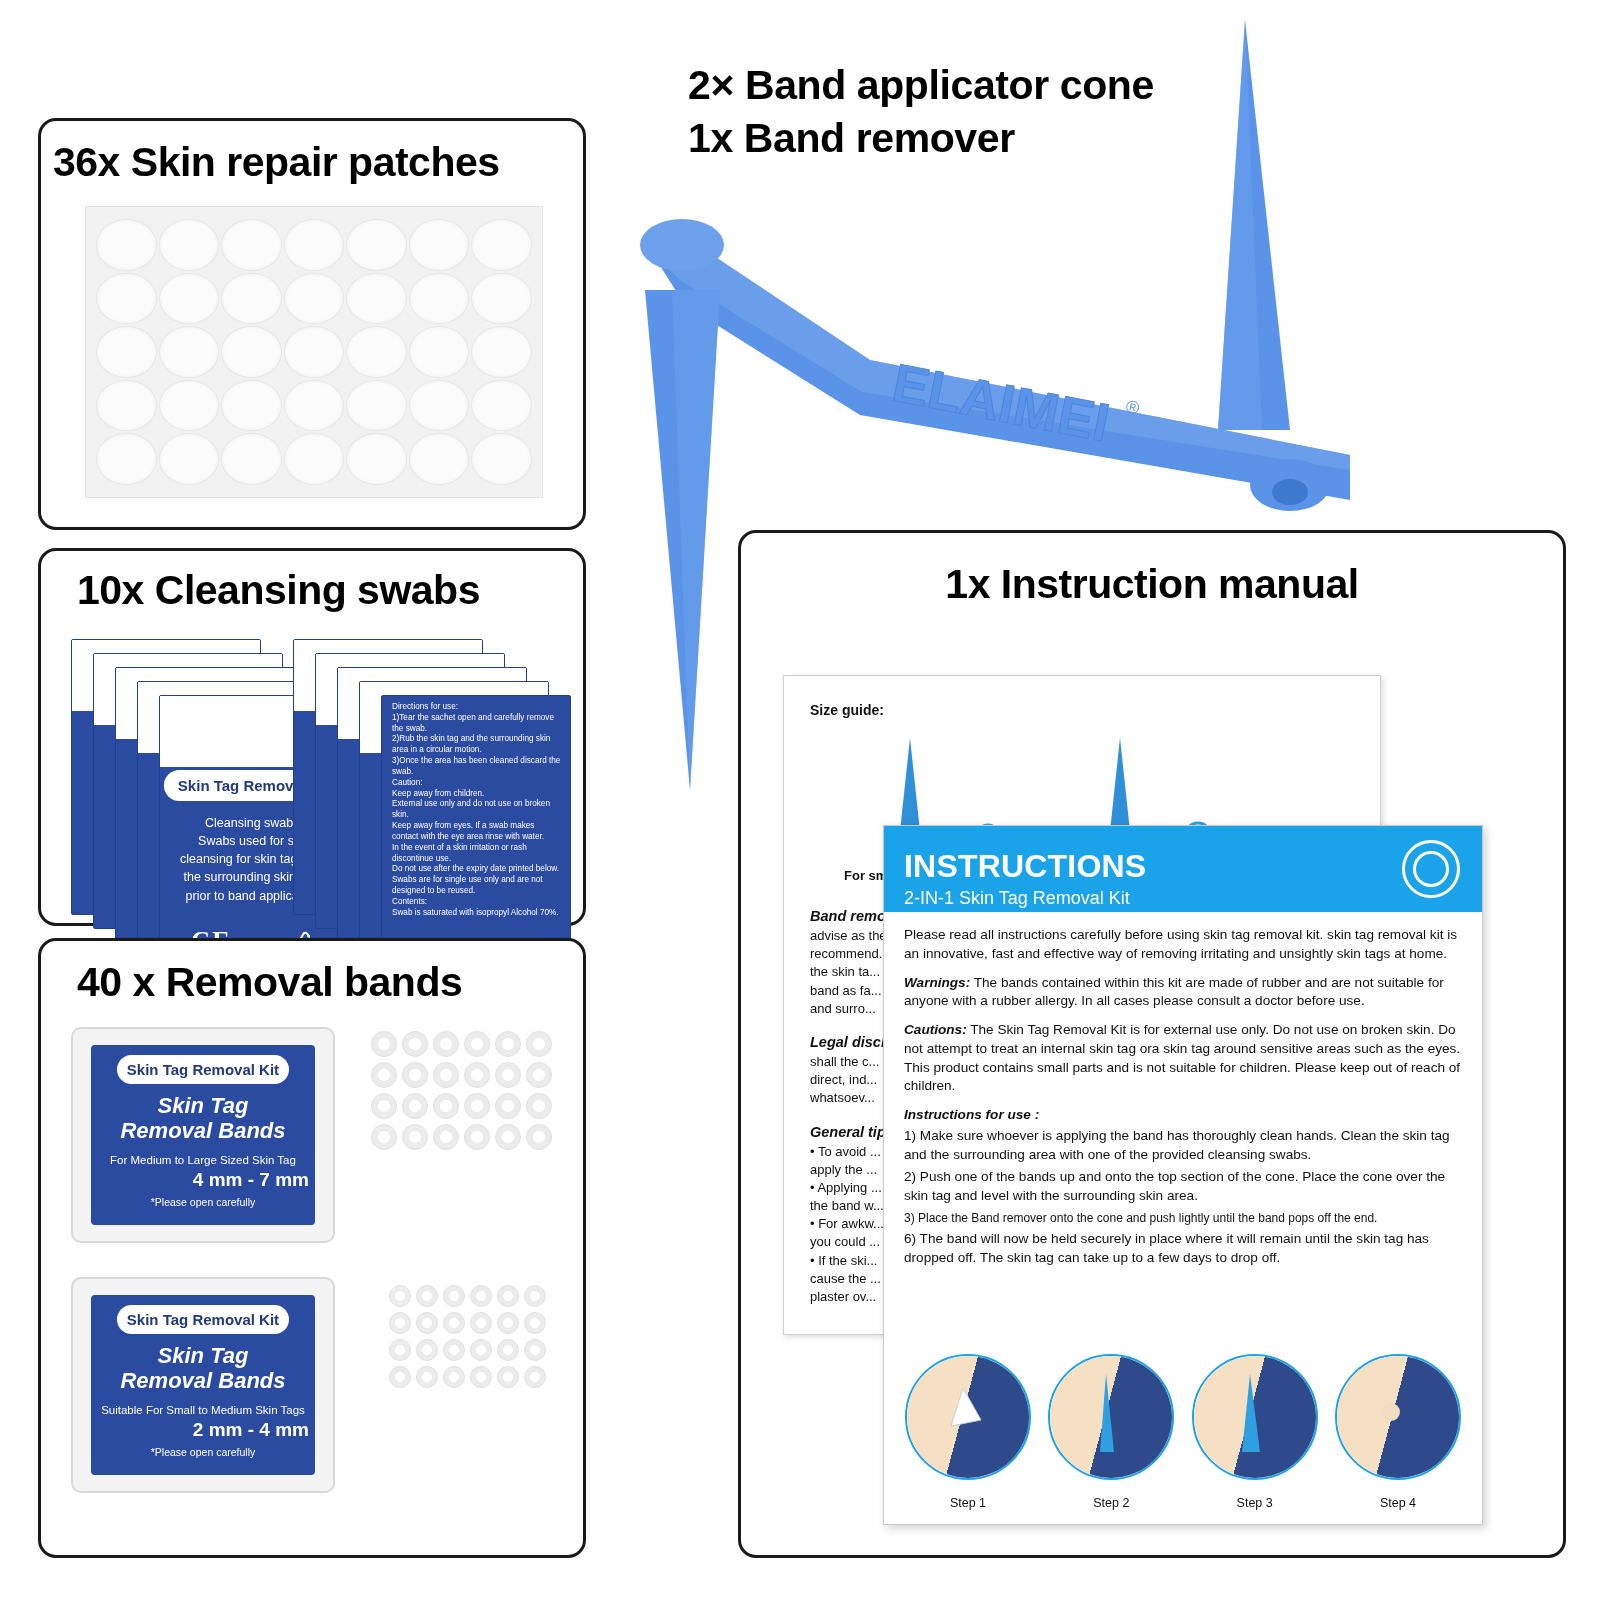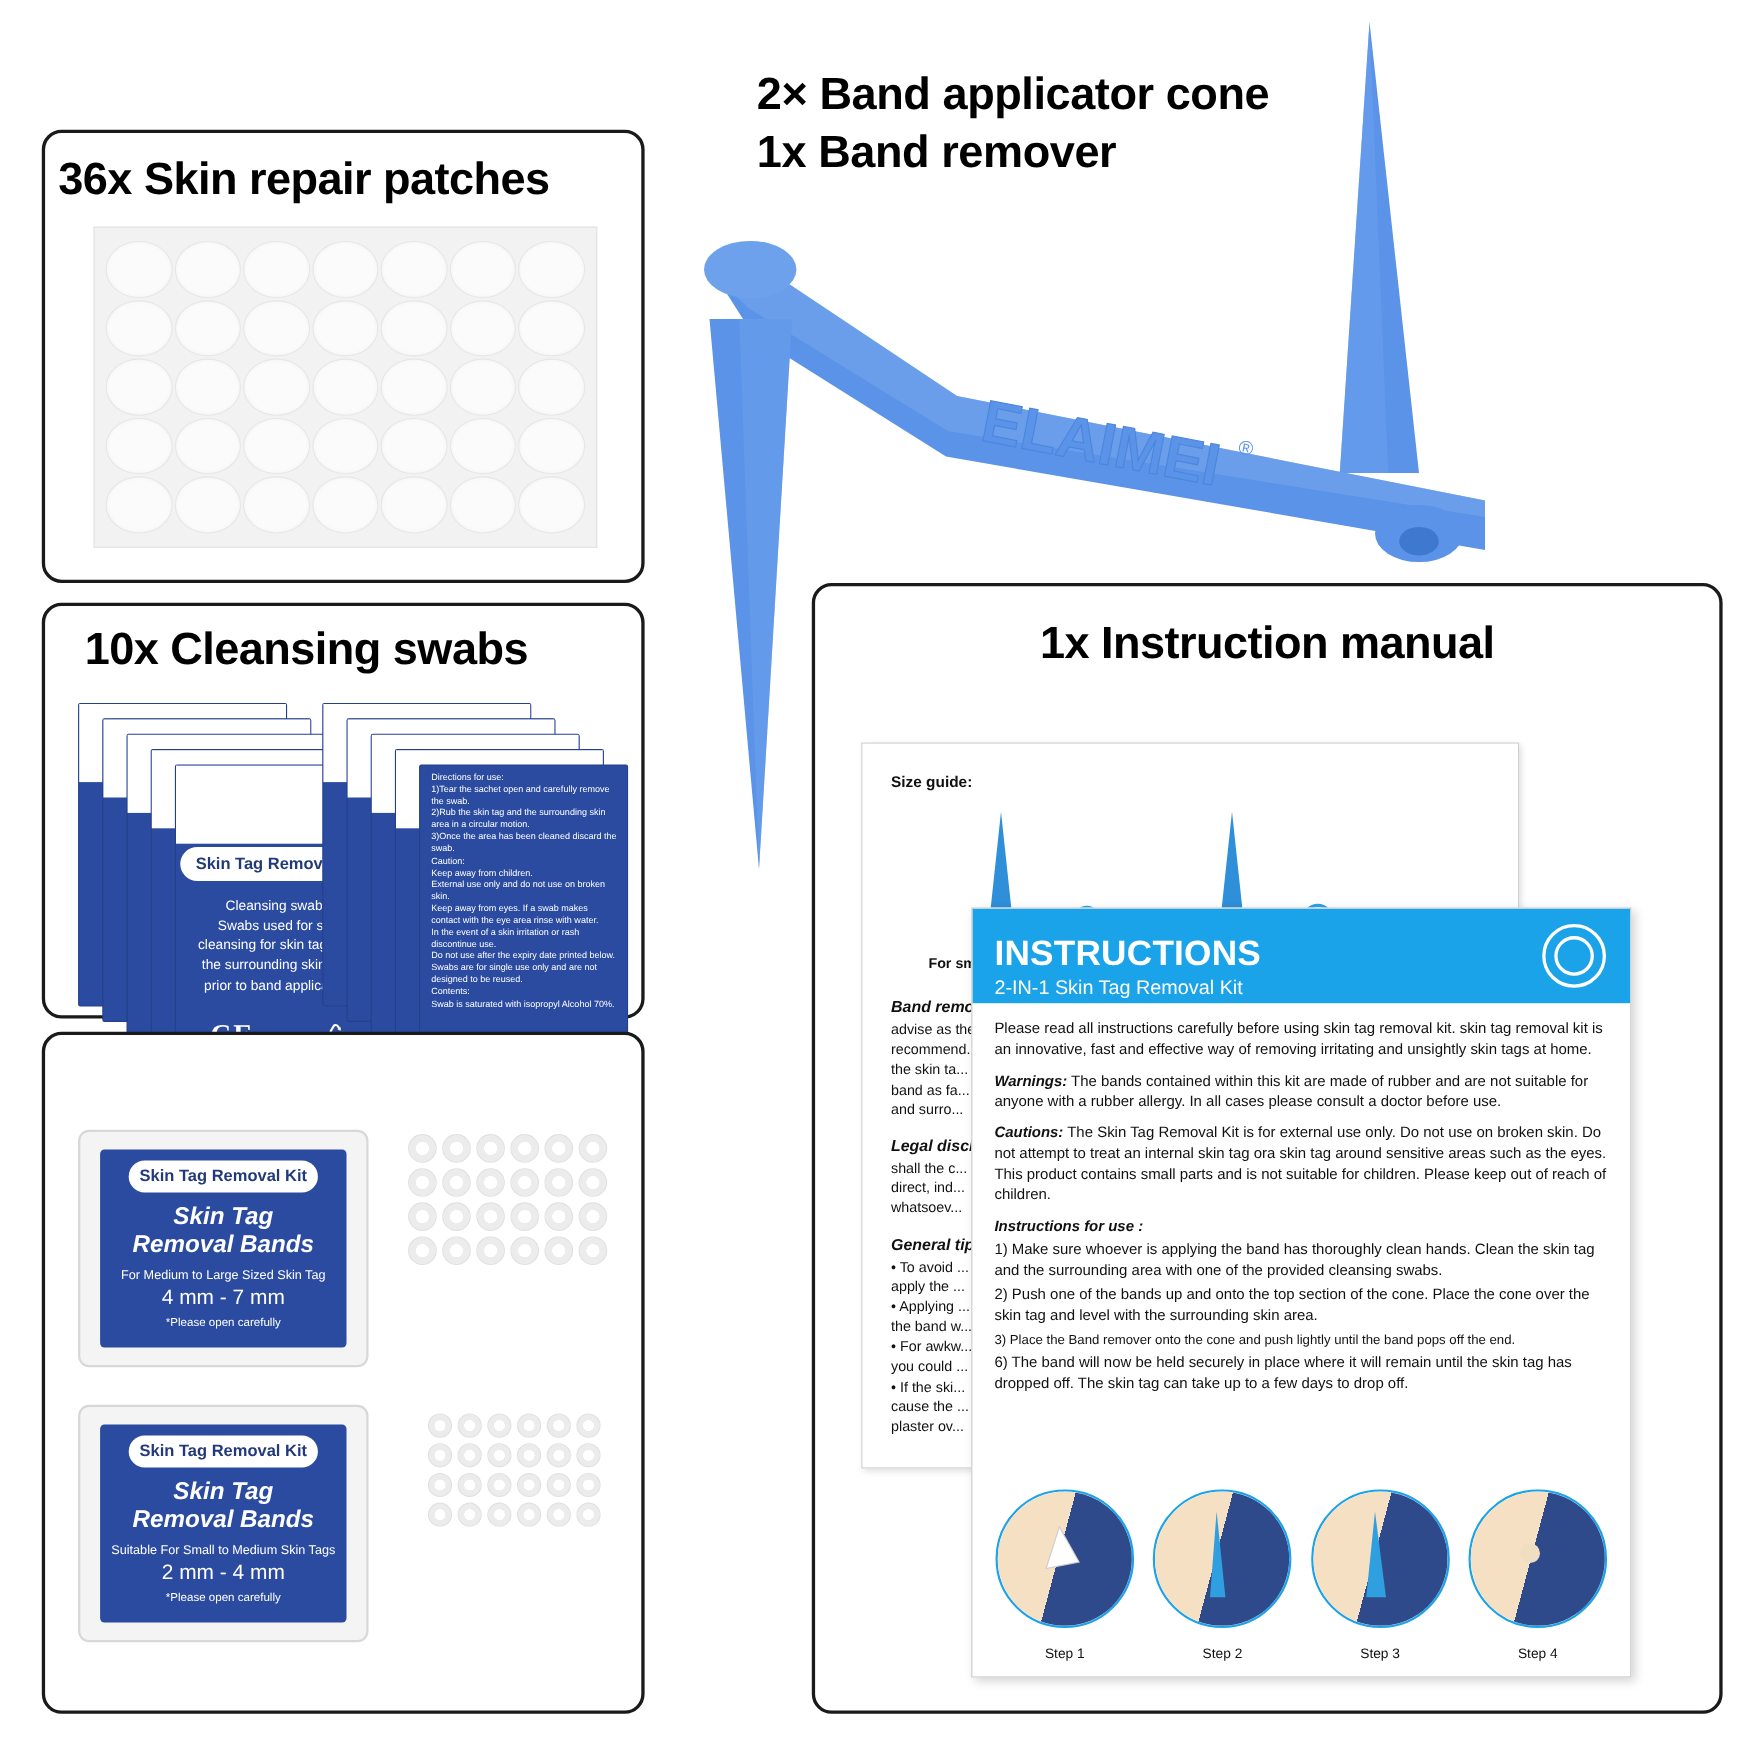--- a/index.html
+++ b/index.html
@@ -134,21 +134,21 @@
     color: #22397a;
     border-radius: 18px;
     font-size: 15px;
     font-weight: bold;
     padding: 6px 10px;
     display: inline-block;
     margin-bottom: 9px;
   }
   .band-label .t1 { font-size: 22px; font-style: italic; font-weight: bold; line-height: 1.15; }
   .band-label .t2 { font-size: 11.5px; margin-top: 10px; }
-  .band-label .t3 { font-size: 19px; font-weight: normal; margin-top: 3px; }
+  .band-label .t3 { font-size: 19px; font-weight: bold; margin-top: 3px; text-align: right; }
   .band-label .t4 { font-size: 10.5px; margin-top: 5px; }
   .band-grid { position: absolute; display: grid; gap: 5px; }
   .band-ring {
     border-radius: 50%;
     background: radial-gradient(circle at 50% 50%, #ffffff 0 34%, #ececec 36% 100%);
     border: 1px solid #e0e0e0;
   }
 
   
   #cone-header {
@@ -341,20 +341,21 @@
             <div>Swabs are for single use only and are not designed to be reused.</div>
             <div>Contents:</div>
             <div>Swab is saturated with isopropyl Alcohol 70%.</div>
           </div>
       </div>
     </div>
   </div>
 </div>
 
 <div class="panel" id="panel-bands">
+  <div class="panel-title">40 x Removal bands</div>
 
   <div class="band-case" style="left:30px; top:86px; width:260px; height:212px;">
     <div class="band-label" style="left:18px; top:16px; width:224px; height:180px;">
       <span class="pill">Skin Tag Removal Kit</span>
       <div class="t1" style="white-space:pre-line;">Skin Tag
 Removal Bands</div>
       <div class="t2">For Medium to Large Sized Skin Tag</div>
       <div class="t3">4 mm - 7 mm</div>
       <div class="t4">*Please open carefully</div>
     </div>

